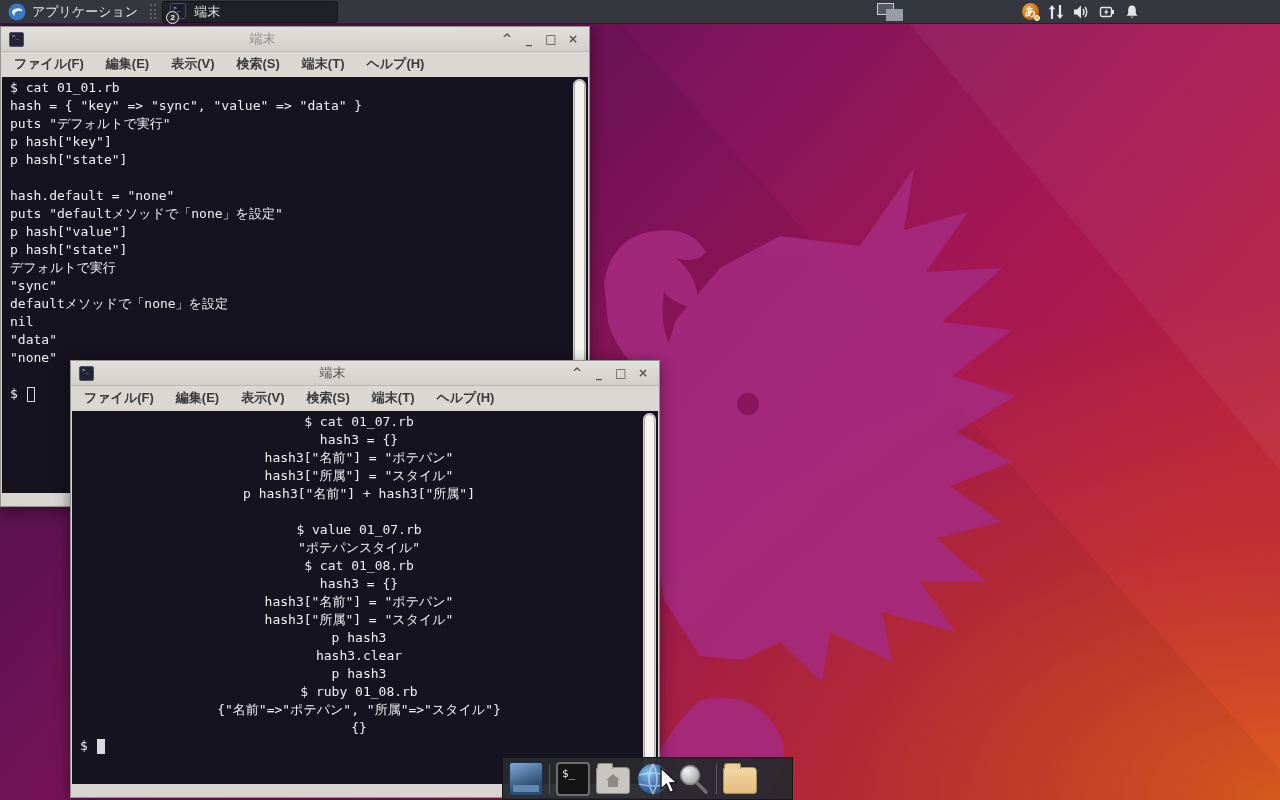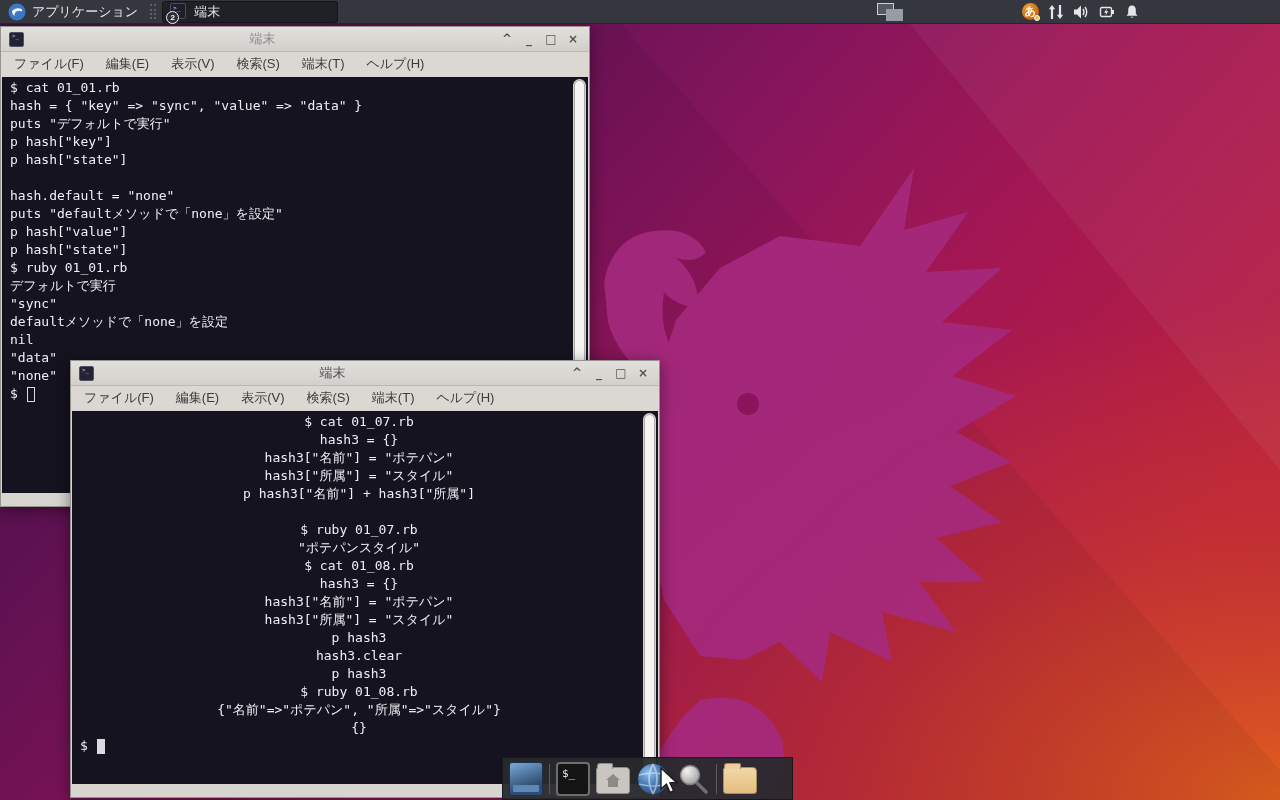--- a/index.html
+++ b/index.html
@@ -44,21 +44,21 @@
   .titlebar { height:25px; background:linear-gradient(#e2e0dc,#d3d0cc); display:flex; align-items:center;
               padding:0 8px; border-bottom:1px solid #bcb9b4; }
   .wicon { width:15px; height:15px; background:#232334; border:1px solid #50506a; border-radius:2px;
            color:#bcd4f6; font-family:"DejaVu Sans Mono", monospace; font-size:6px; line-height:6px; padding-left:2px; }
   .wtitle { flex:1; text-align:center; font-size:13px; color:#4e4e4e; }
   .win.inactive .wtitle { color:#8b8b8b; }
   .controls { display:flex; align-items:center; gap:10px; padding-right:2px; }
   .ctrl { width:12px; text-align:center; font-size:12px; color:#54524f; font-weight:bold;
           font-family:"DejaVu Sans", sans-serif; cursor:default; line-height:12px; }
   .menubar { height:24px; background:#dbd8d4; display:flex; align-items:center; padding-left:2px; }
-  .menu-item { font-size:13px; color:#3b3b3b; padding:0 11px; }
+  .menu-item { font-size:13px; color:#3b3b3b; padding:0 11px;font-weight:bold; }
   .term { position:absolute; left:1px; right:1px; bottom:13px; background:#15131f; overflow:hidden; }
   .win1 .term { top:50px; } .win2 .term { top:50px;text-align:center; }
   .tlines { position:absolute; left:8px; top:2px; right:20px; }
   .tline { height:18px; white-space:pre; font-family:"DejaVu Sans Mono", monospace;
            font-size:13px; line-height:18px; color:#efeff3; }
   .promptline { display:flex; align-items:center; }
   .cursor-block { display:inline-block; width:8px; height:15px; background:#d9d9de; margin-left:1px; }
   .cursor-hollow { display:inline-block; width:8px; height:15px; border:1px solid #d9d9de; margin-left:1px; }
   .sbar { position:absolute; top:2px; bottom:2px; right:2px; width:13px; background:#d4d1cd;
           border-radius:7px; }
@@ -194,21 +194,20 @@
           <div class="tline">$ cat 01_01.rb</div>
           <div class="tline">hash = { "key" =&gt; "sync", "value" =&gt; "data" }</div>
           <div class="tline">puts "デフォルトで実行"</div>
           <div class="tline">p hash["key"]</div>
           <div class="tline">p hash["state"]</div>
           <div class="tline"></div>
           <div class="tline">hash.default = "none"</div>
           <div class="tline">puts "defaultメソッドで「none」を設定"</div>
           <div class="tline">p hash["value"]</div>
           <div class="tline">p hash["state"]</div>
-          <div class="tline">$ ruby 01_01.rb</div>
           <div class="tline">デフォルトで実行</div>
           <div class="tline">"sync"</div>
           <div class="tline">defaultメソッドで「none」を設定</div>
           <div class="tline">nil</div>
           <div class="tline">"data"</div>
           <div class="tline">"none"</div>
         </div>
       <div class="tlines" style="top:308px;">
         <div class="tline promptline">
           <span>$ </span>
@@ -241,21 +240,21 @@
         <span class="menu-item">ヘルプ(H)</span>
       </div>
     <div class="term">
       <div class="tlines">
           <div class="tline">$ cat 01_07.rb</div>
           <div class="tline">hash3 = {}</div>
           <div class="tline">hash3["名前"] = "ポテパン"</div>
           <div class="tline">hash3["所属"] = "スタイル"</div>
           <div class="tline">p hash3["名前"] + hash3["所属"]</div>
           <div class="tline"></div>
-          <div class="tline">$ ruby 01_07.rb</div>
+          <div class="tline">$ value 01_07.rb</div>
           <div class="tline">"ポテパンスタイル"</div>
           <div class="tline">$ cat 01_08.rb</div>
           <div class="tline">hash3 = {}</div>
           <div class="tline">hash3["名前"] = "ポテパン"</div>
           <div class="tline">hash3["所属"] = "スタイル"</div>
           <div class="tline">p hash3</div>
           <div class="tline">hash3.clear</div>
           <div class="tline">p hash3</div>
           <div class="tline">$ ruby 01_08.rb</div>
           <div class="tline">{"名前"=&gt;"ポテパン", "所属"=&gt;"スタイル"}</div>

